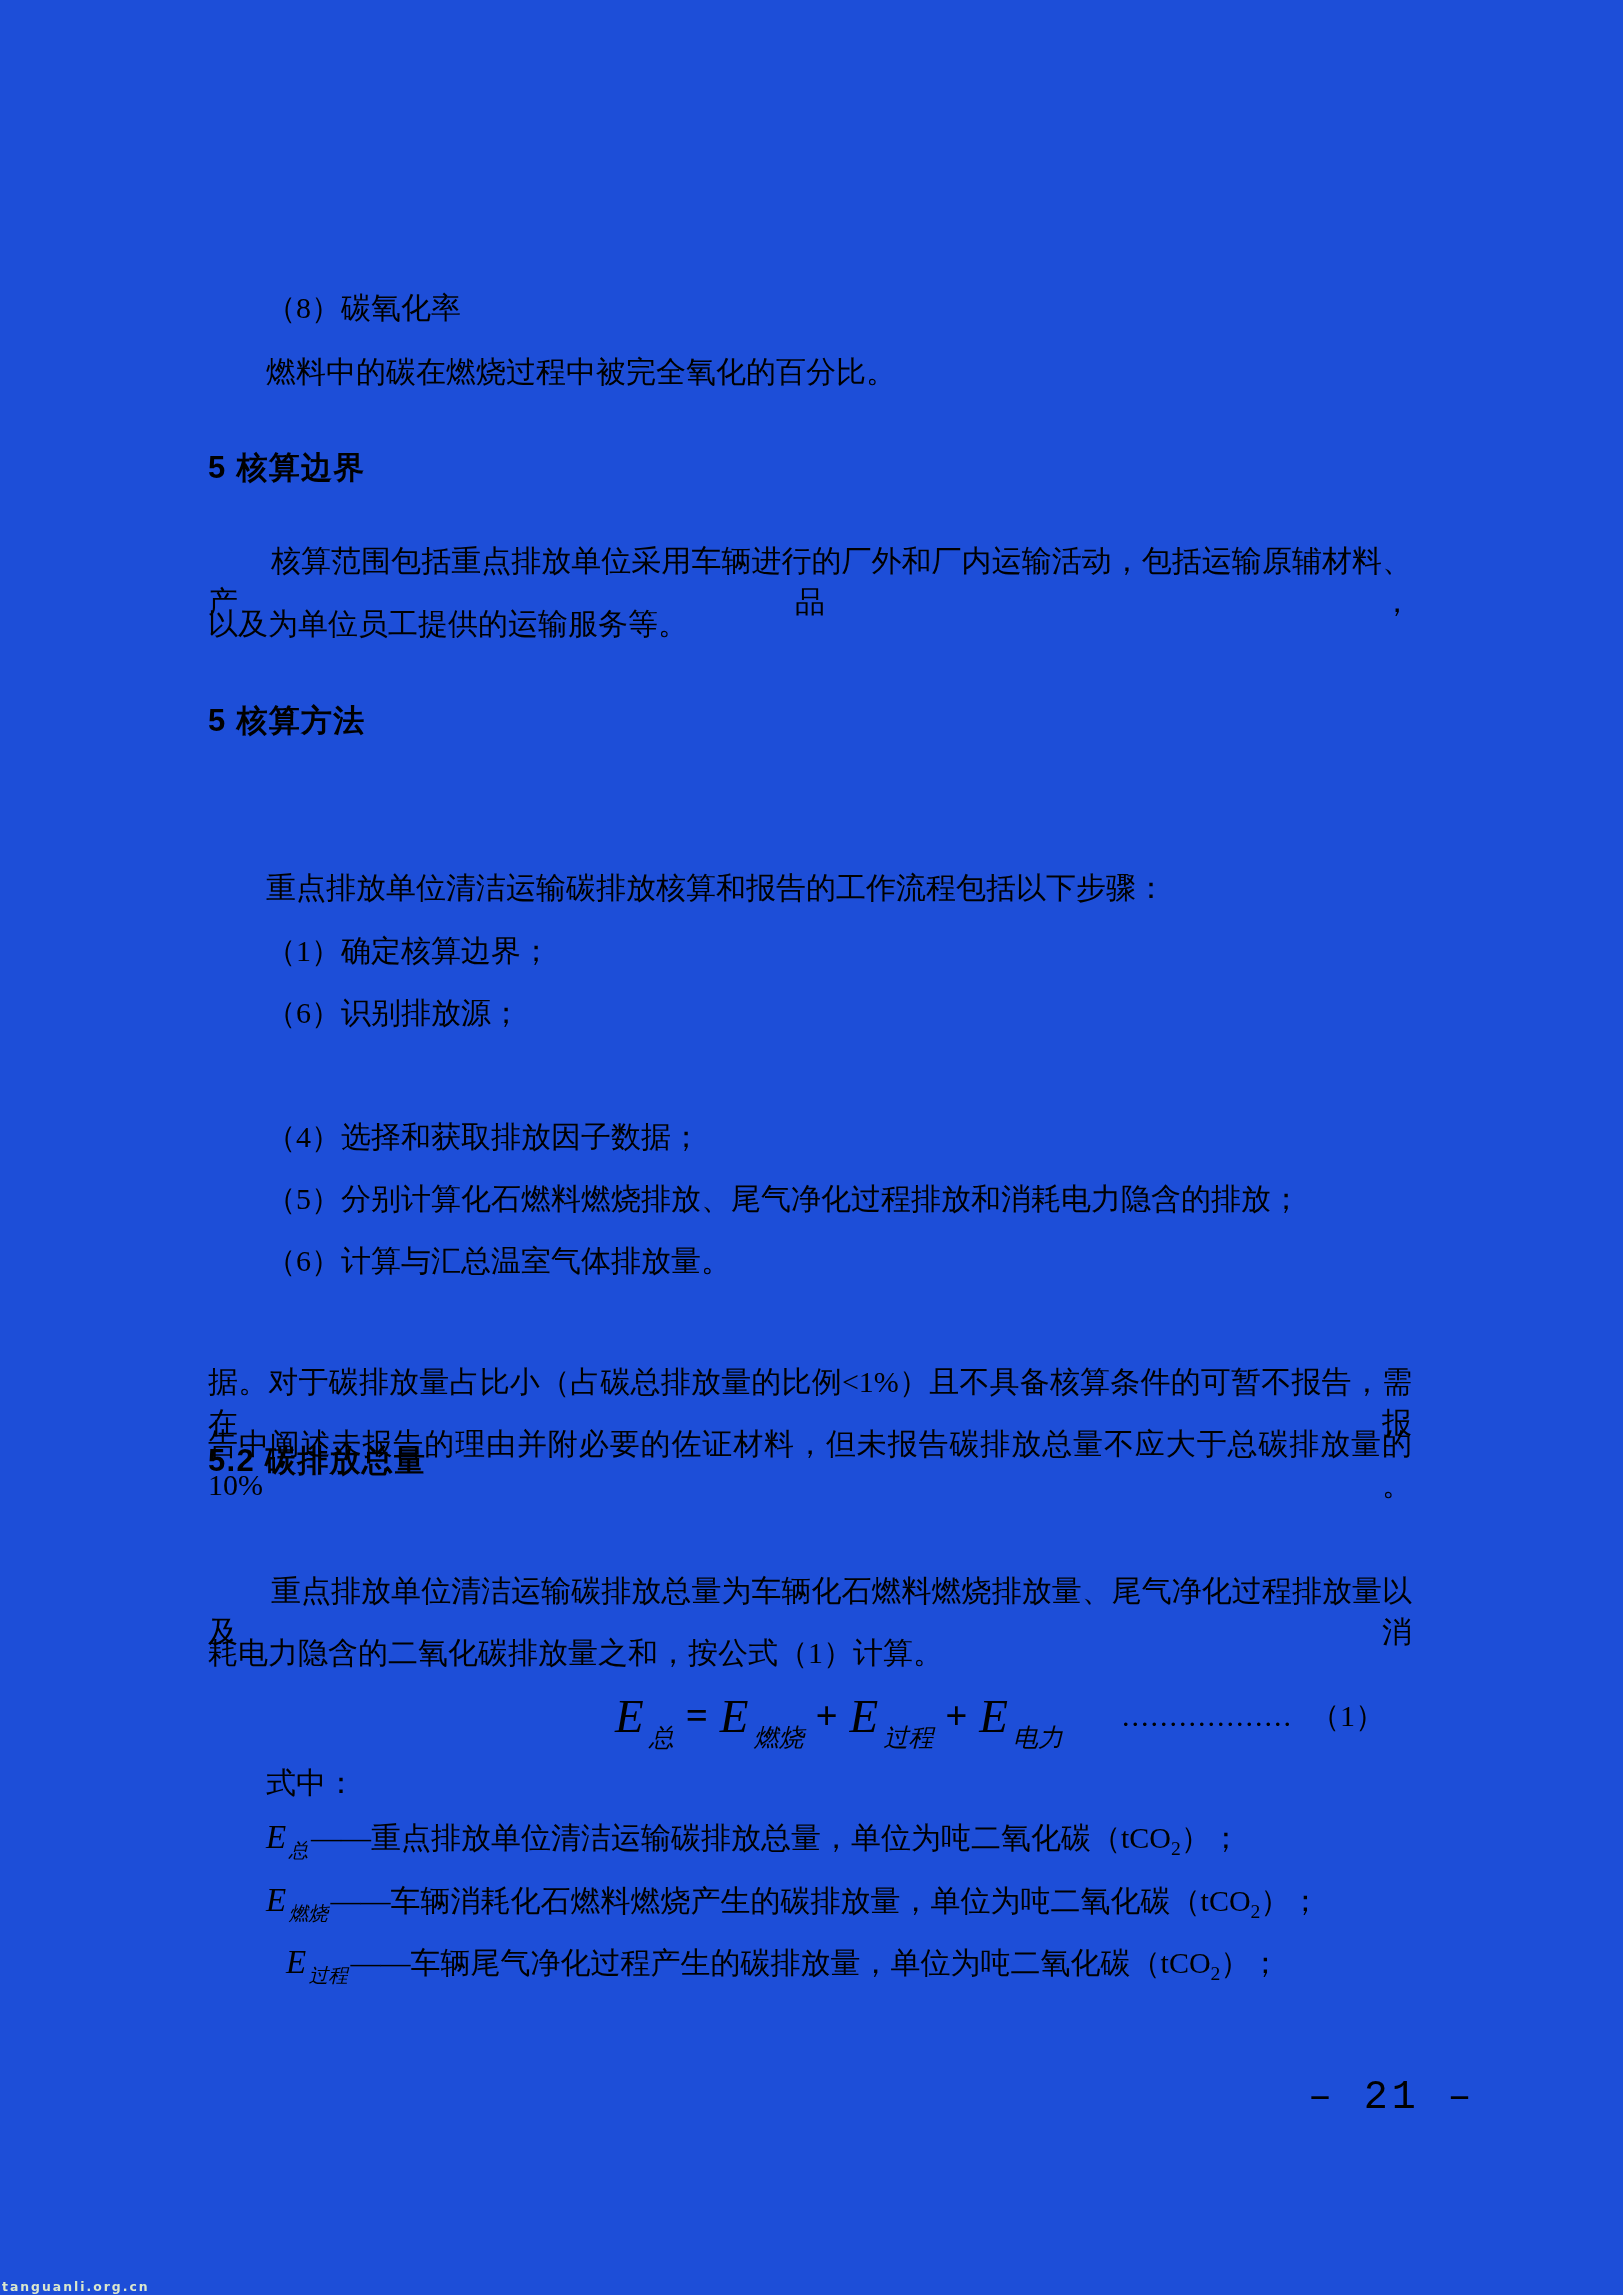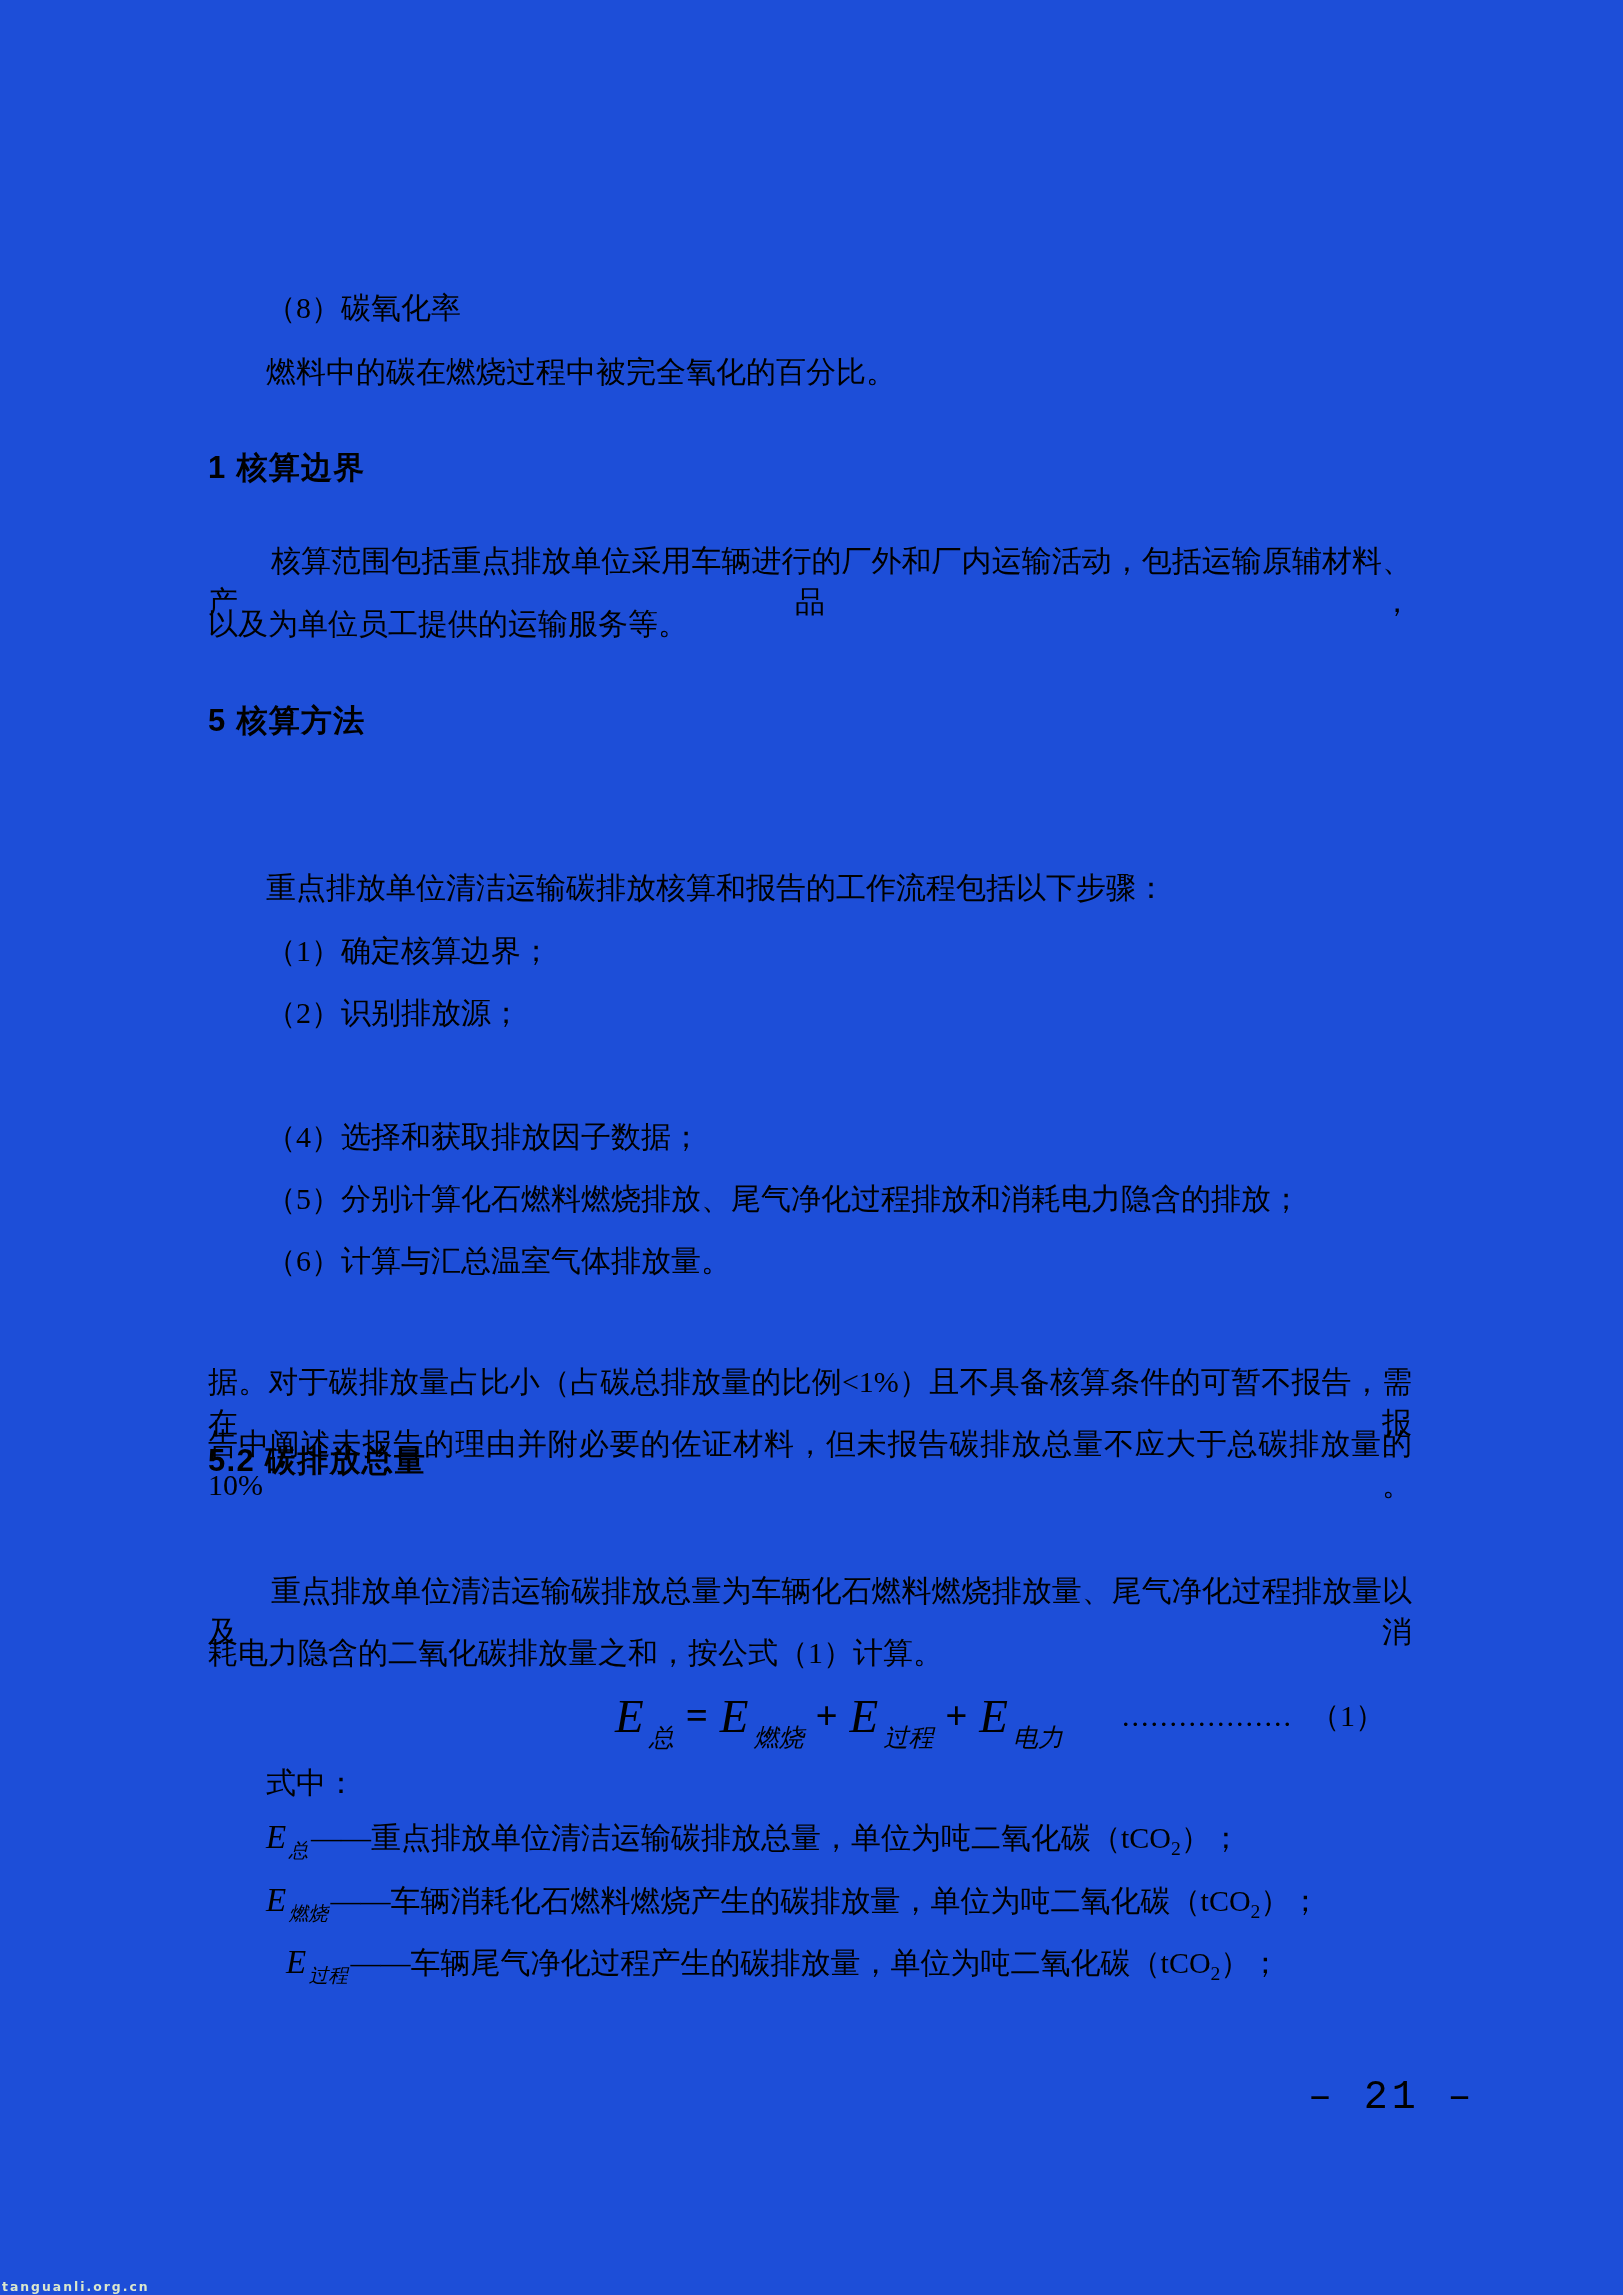--- a/index.html
+++ b/index.html
@@ -116,31 +116,31 @@
   }
 </style>
 </head>
 <body>
 
 <div class="page">
 
   <div class="line" style="top:287px; left:266px;">（8）碳氧化率</div>
   <div class="line" style="top:351px; left:266px;">燃料中的碳在燃烧过程中被完全氧化的百分比。</div>
 
-  <div class="line heading" style="top:447px;">1 核算边界</div>
+  <div class="line heading" style="top:447px;">5 核算边界</div>
 
   <div class="line just" style="top:540px; text-indent:63px;">核算范围包括重点排放单位采用车辆进行的厂外和厂内运输活动，包括运输原辅材料、产品，</div>
   <div class="line" style="top:603px;">以及为单位员工提供的运输服务等。</div>
 
   <div class="line heading" style="top:700px;">5 核算方法</div>
 
   <div class="line" style="top:867px; left:266px;">重点排放单位清洁运输碳排放核算和报告的工作流程包括以下步骤：</div>
 
   <div class="line" style="top:930px; left:266px;">（1）确定核算边界；</div>
-  <div class="line" style="top:992px; left:266px;">（2）识别排放源；</div>
+  <div class="line" style="top:992px; left:266px;">（6）识别排放源；</div>
   <div class="line" style="top:1116px; left:266px;">（4）选择和获取排放因子数据；</div>
   <div class="line" style="top:1178px; left:266px;">（5）分别计算化石燃料燃烧排放、尾气净化过程排放和消耗电力隐含的排放；</div>
   <div class="line" style="top:1240px; left:266px;">（6）计算与汇总温室气体排放量。</div>
 
   <div class="line just" style="top:1361px;">据。对于碳排放量占比小（占碳总排放量的比例&lt;1%）且不具备核算条件的可暂不报告，需在报</div>
   <div class="line just" style="top:1423px;">告中阐述未报告的理由并附必要的佐证材料，但未报告碳排放总量不应大于总碳排放量的 10%。</div>
 
   <div class="line heading" style="top:1408px;margin-top:32px;">5.2 碳排放总量</div>
 
   <div class="line just" style="top:1570px; text-indent:63px;">重点排放单位清洁运输碳排放总量为车辆化石燃料燃烧排放量、尾气净化过程排放量以及消</div>

